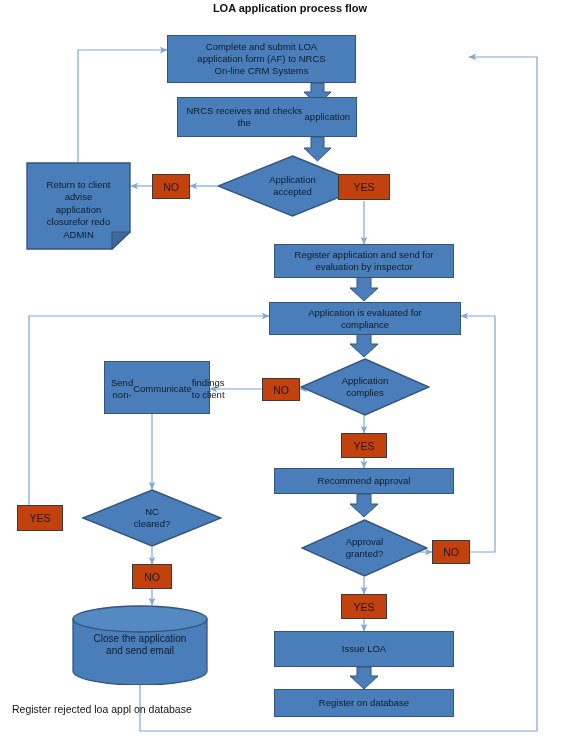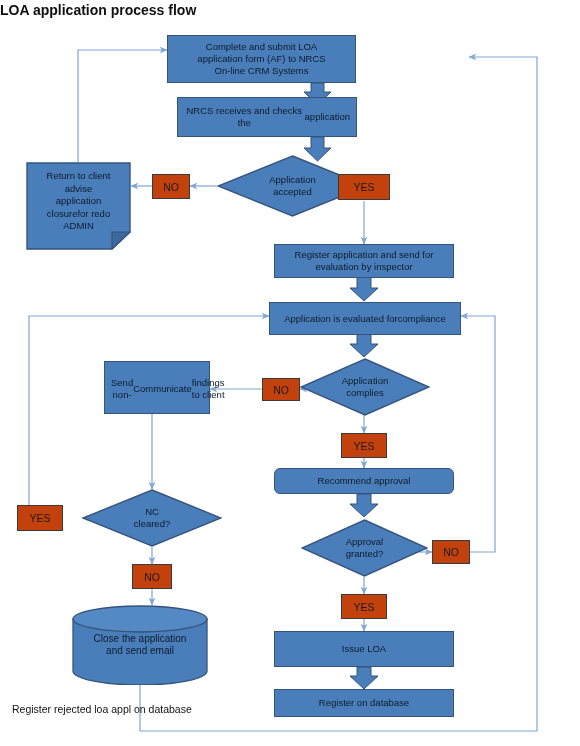--- a/index.html
+++ b/index.html
@@ -74,21 +74,21 @@
     position:absolute;
     z-index:3;
   }
   .docshape svg{display:block;}
   .doc-label{
     position:absolute;
     left:0; top:0;
     width:100%;
     height:100%;
     display:flex;
-    align-items:flex-start;
+    align-items:center;
     justify-content:center;
     padding-top:8px;
     box-sizing:border-box;
     font-size:9.5px;
     line-height:12.5px;
     color:#0d1b2a;
     text-align:center;
     pointer-events:none;
   }
   .cyl{
@@ -106,21 +106,22 @@
     text-align:center;
     font-size:10px;
     line-height:12.5px;
     color:#0d1b2a;
     pointer-events:none;
   }
   #title{
     position:absolute;
     left:0; top:2px;
     width:580px;
-    font-size:14px;
+    text-align:center;
+    font-size:11px;
     font-weight:bold;
     color:#101010;
     z-index:5;
   }
   #caption{
     position:absolute;
     left:12px;
     top:703px;
     font-size:10.5px;
     color:#111111;
@@ -227,21 +228,21 @@
         <div>ADMIN</div>
       </div>
     </div>
   </div>
 
   <div class="node proc" style="left:274px;top:244px;width:180px;height:34px;flex-direction:column;">
     <span class="t">Register application and send for</span>
     <span class="t">evaluation by inspector</span>
   </div>
 
-  <div class="node proc" style="left:269px;top:302px;width:192px;height:33px;flex-direction:row;">
+  <div class="node proc" style="left:269px;top:302px;width:192px;height:33px;flex-direction:column;">
     <span class="t">Application is evaluated for</span>
     <span class="t">compliance</span>
   </div>
 
   <div class="diamond-wrap" style="left:300px;top:358px;width:130px;height:58px;">
     <svg width="130" height="58" viewBox="0 0 130 58">
       <polygon points="65,1 129,29 65,57 1,29" fill="#4A7EBB" stroke="#35547C" stroke-width="1.4"></polygon>
     </svg>
     <div class="diamond-label">
       <div>
@@ -275,21 +276,21 @@
       <ellipse cx="68" cy="14" rx="67" ry="13" fill="#5489C4" stroke="#35547C" stroke-width="1.3"></ellipse>
     </svg>
     <div class="cyl-label">
       <div>
         <div>Close the application</div>
         <div>and  send email</div>
       </div>
     </div>
   </div>
 
-  <div class="node proc" style="left:274px;top:468px;width:180px;height:26px;border-radius:6px;">
+  <div class="node proc" style="left:274px;top:468px;width:180px;height:26px;">
     <span class="t">Recommend approval</span>
   </div>
 
   <div class="diamond-wrap" style="left:301px;top:519px;width:127px;height:58px;">
     <svg width="127" height="58" viewBox="0 0 127 58">
       <polygon points="63.5,1 126,29 63.5,57 1,29" fill="#4A7EBB" stroke="#35547C" stroke-width="1.4"></polygon>
     </svg>
     <div class="diamond-label">
       <div>
         <div>Approval</div>

